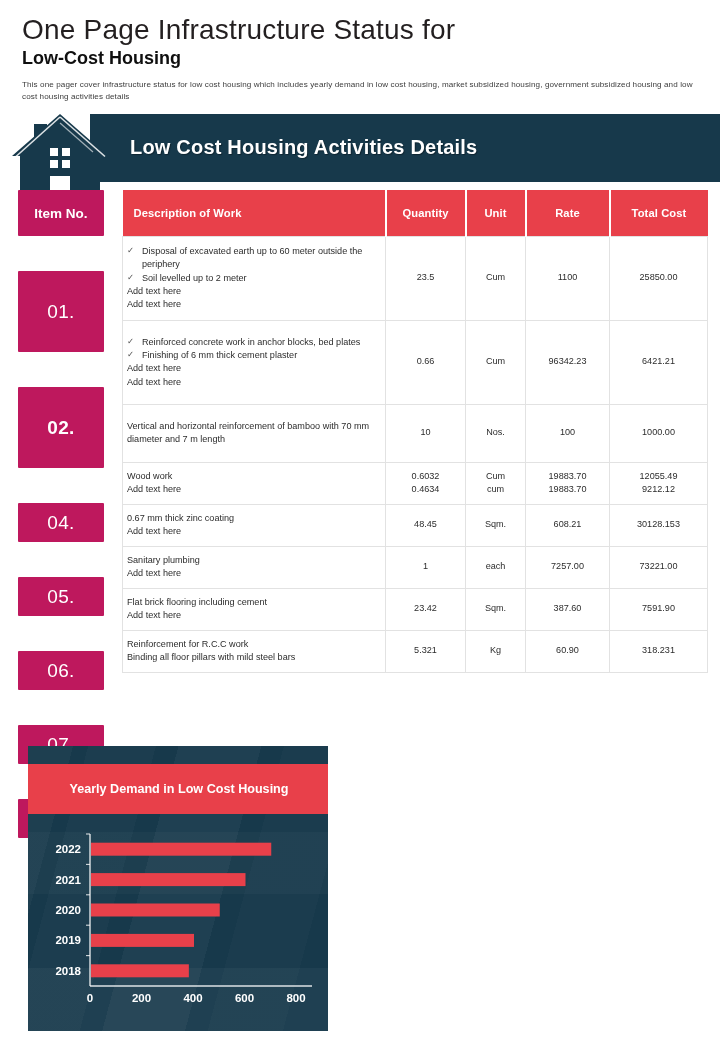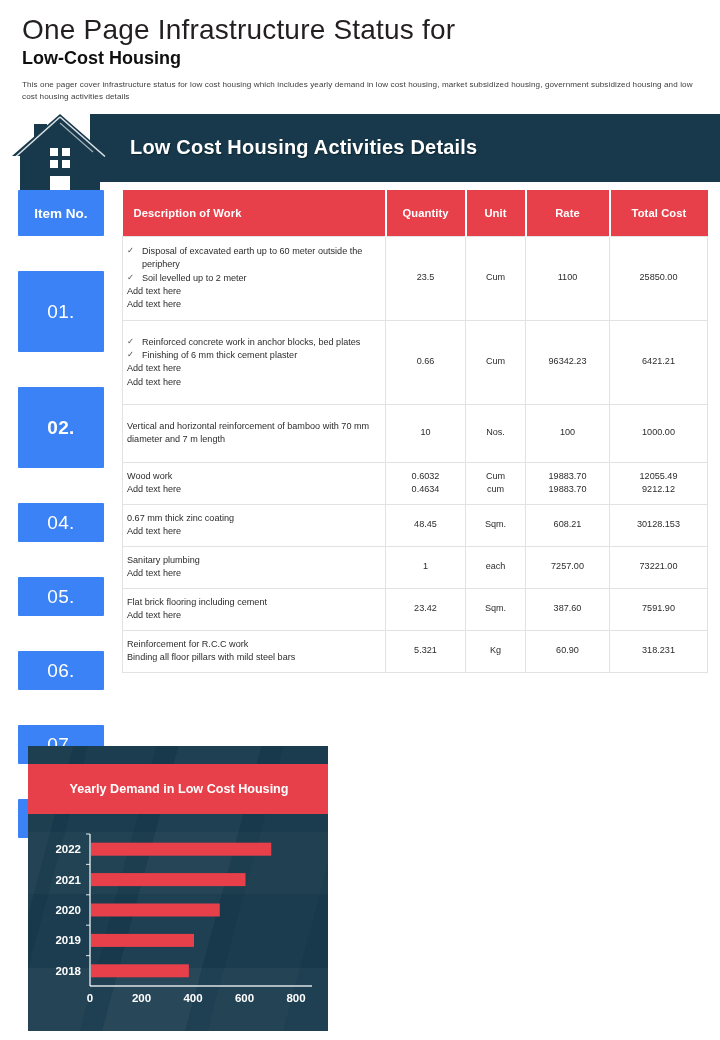--- a/index.html
+++ b/index.html
@@ -85,21 +85,21 @@
 
   .tbl-layout { display: flex; }
 
   
   .itemno-col {
     width: 104px;
     flex: 0 0 104px;
     padding-left: 18px;
   }
   .itemno-cell {
-    background: #3b82f6;
+    background: #be185d;
     color: #ffffff;
     text-align: center;
     display: flex;
     align-items: center;
     justify-content: center;
     margin-bottom: 3px;
     border-radius: 1px;
   }
   .itemno-head {
     height: 46px;

